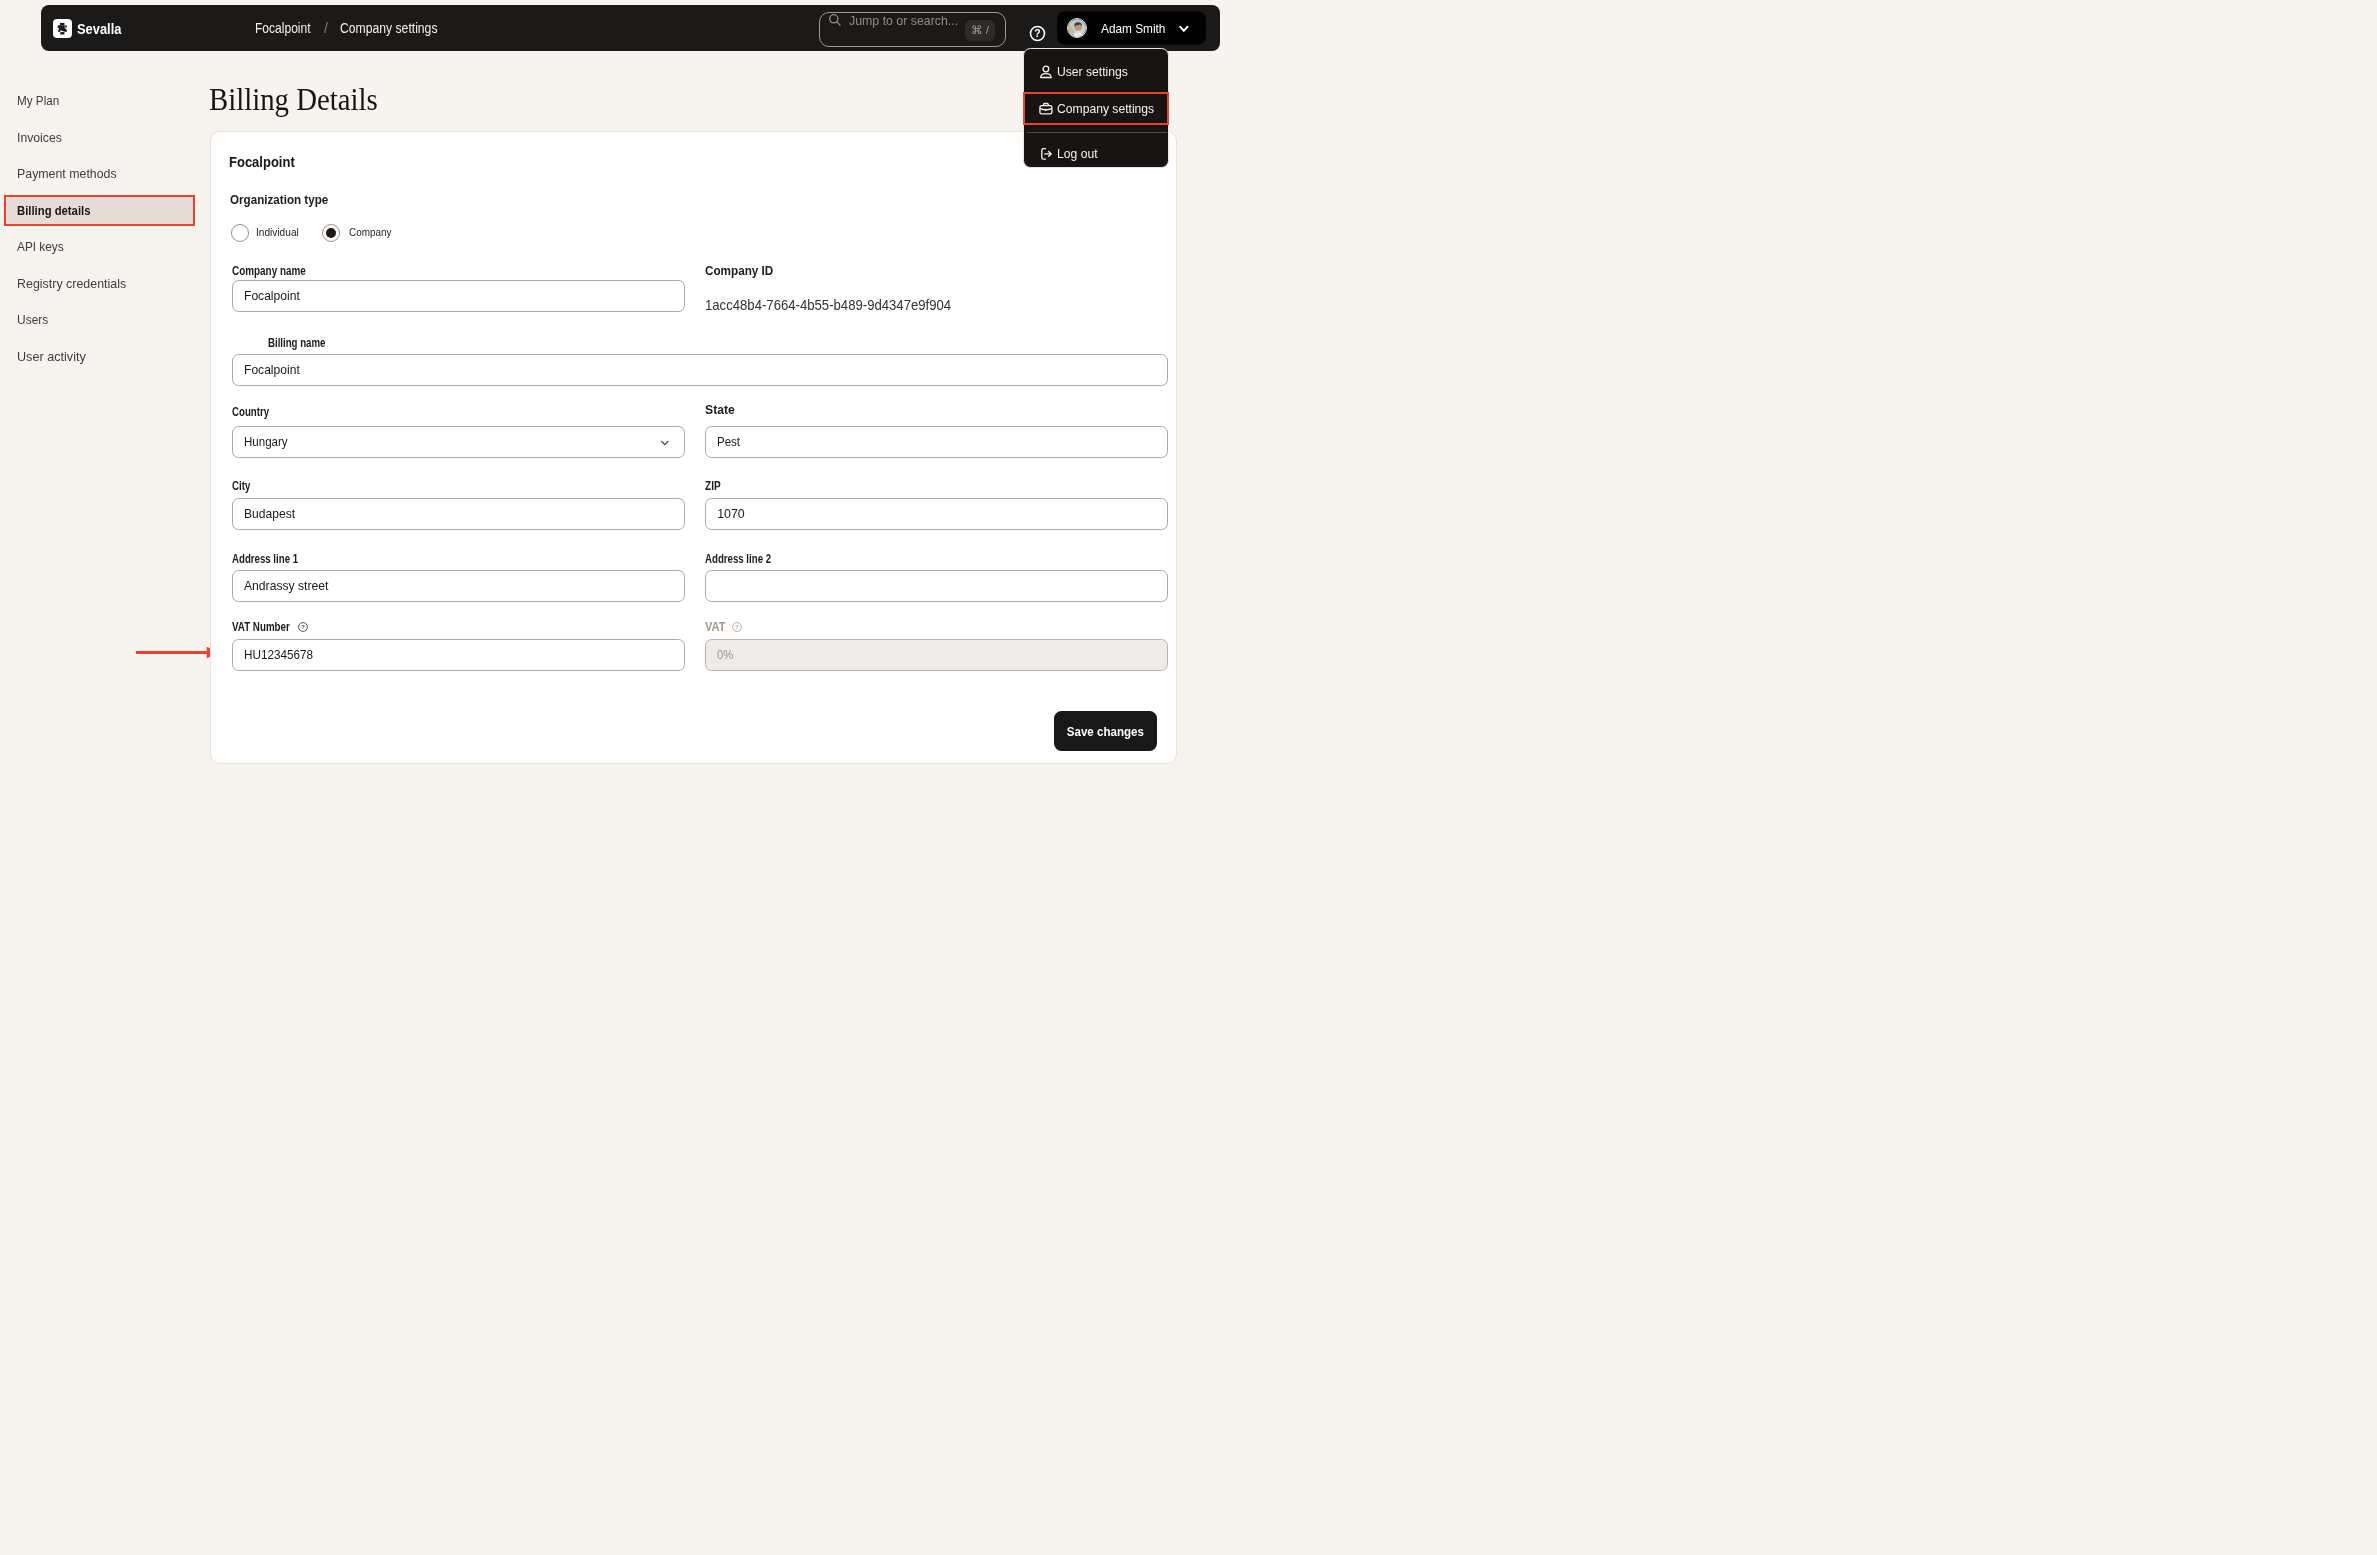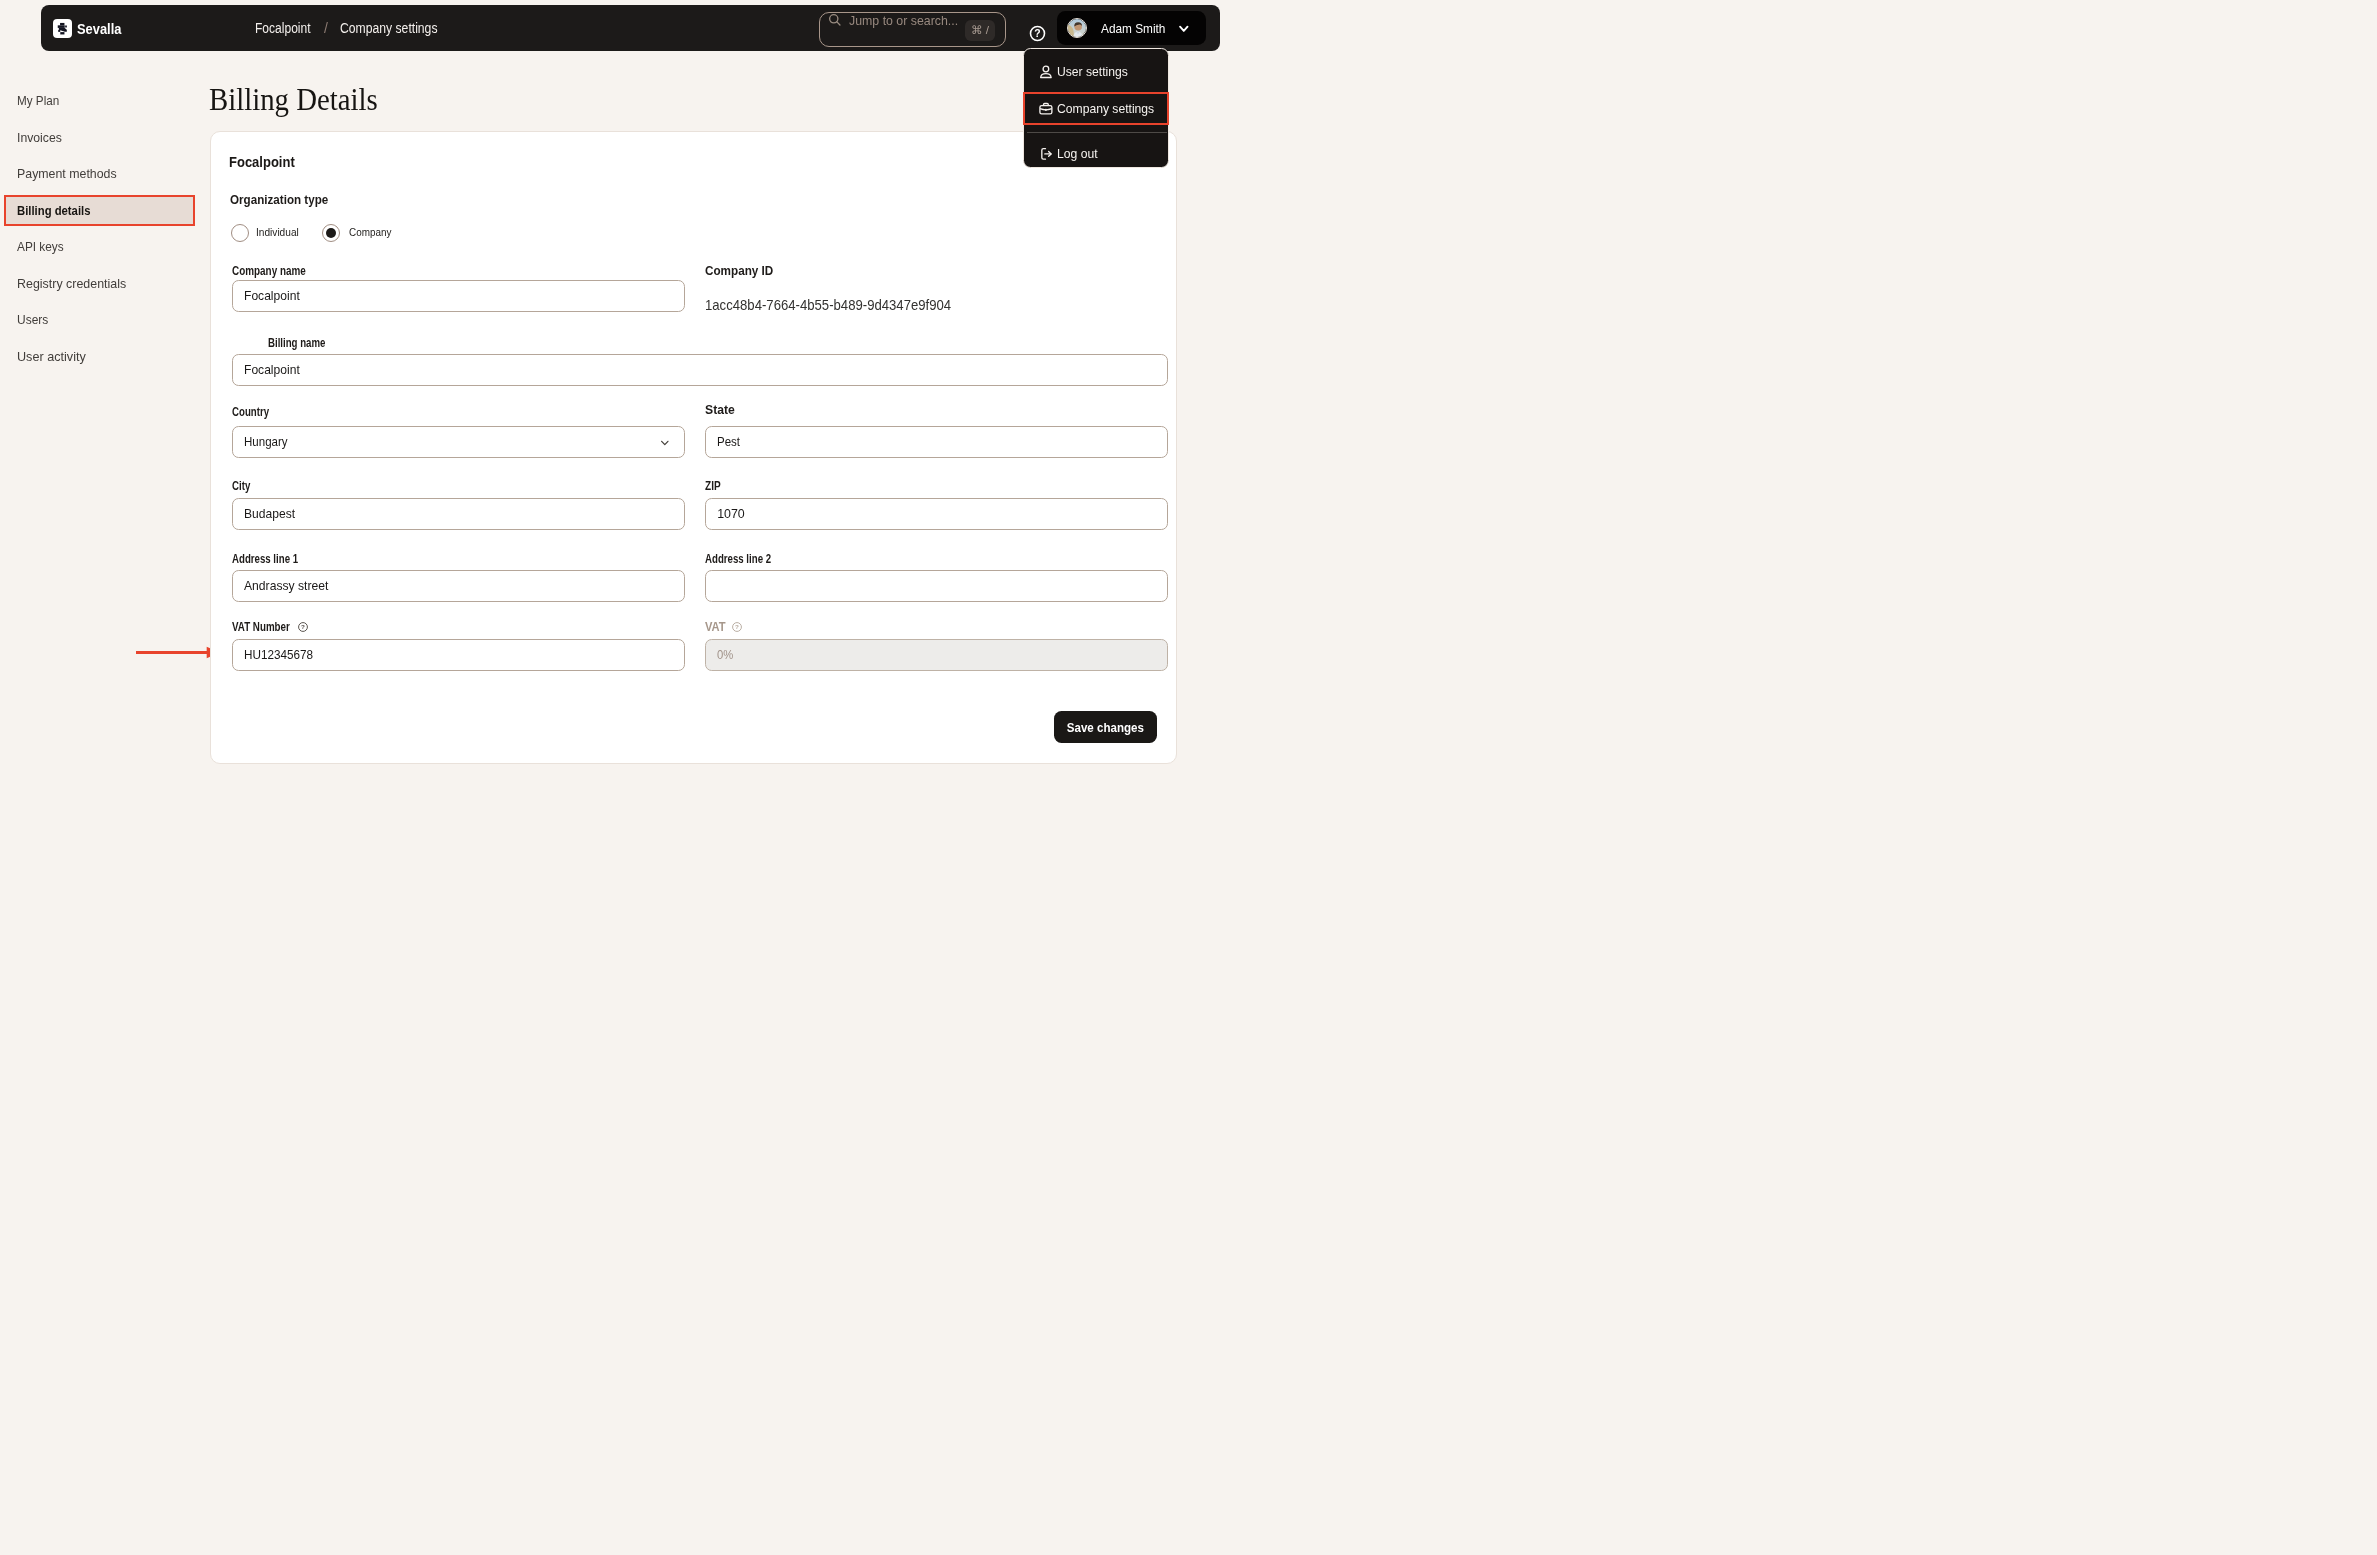--- a/index.html
+++ b/index.html
@@ -45,21 +45,21 @@
   .inp { position:absolute; border:0.8px solid #b5a699; border-radius:6.6px; background:#fff; display:flex; align-items:center; padding-left:11.2px; font-size:12.4px; color:#1b1918; }
   .inp.dis { background:#edecea; border-color:#beb2a6; color:#a1938a; }
 
   #title { position:absolute; left:18px; top:19.6px; font-size:15.3px; font-weight:700; color:#1b1816; line-height:20px; }
 
   .radio { position:absolute; width:18px; height:18px; border:1.2px solid #a18e83; border-radius:50%; background:#fff; }
   .radio.sel { display:flex; align-items:center; justify-content:center; }
   .radio.sel::after { content:""; width:10.8px; height:10.8px; background:#1c1a18; border-radius:50%; }
   .rlbl { position:absolute; font-size:11px; color:#1f1d1b; line-height:16.6px;text-decoration:underline; }
 
-  #save { position:absolute; left:843px; top:579px; width:103px; height:32px; background:#1a1816; border-radius:7.5px; color:#fff; font-size:13.3px; font-weight:700; display:flex; align-items:center; justify-content:center; }
+  #save { position:absolute; left:843px; top:579px; width:103px; height:40px; background:#1a1816; border-radius:7.5px; color:#fff; font-size:13.3px; font-weight:700; display:flex; align-items:center; justify-content:center; }
 
   #arrow { position:absolute; left:136px; top:645px; }
 </style>
 </head>
 <body>
 
 <div id="topbar">
   <div id="logo">
     <svg width="19" height="19" viewBox="0 0 46 46">
       <g fill="#131421">

